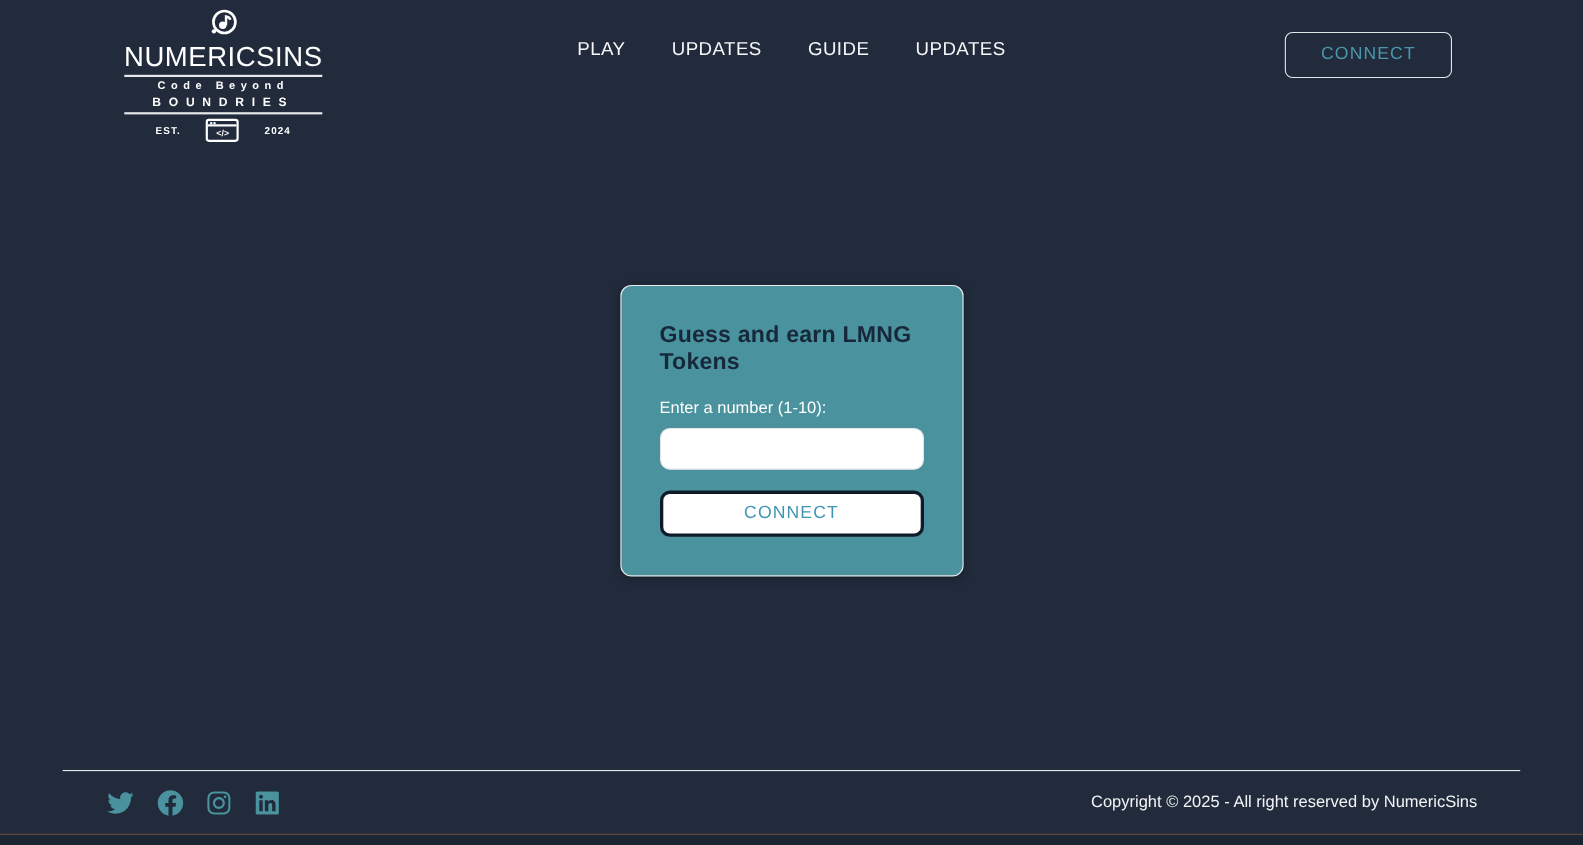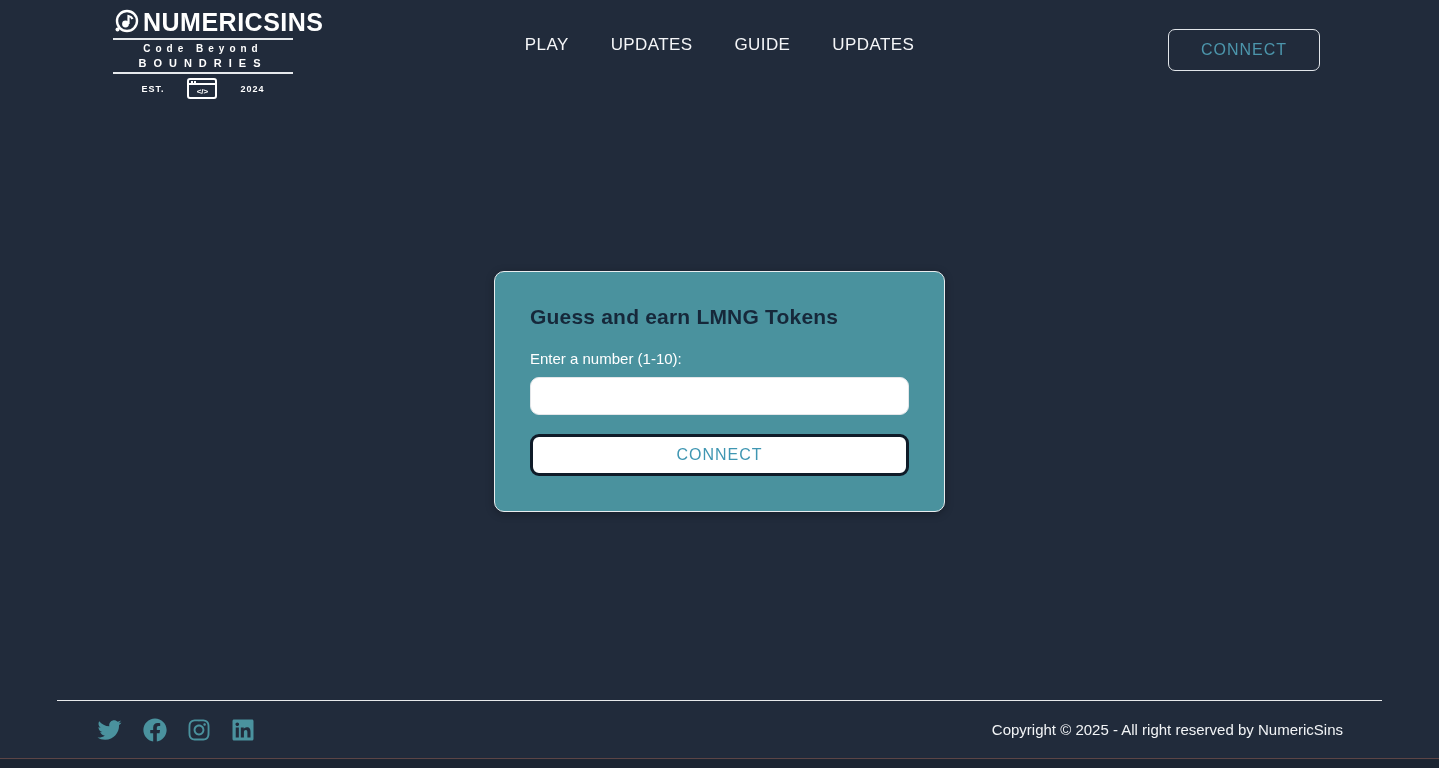--- a/index.html
+++ b/index.html
@@ -14,21 +14,21 @@
   *{box-sizing:border-box;margin:0;padding:0;}
   html,body{width:1439px;height:768px;overflow:hidden;}
   body{
     background:var(--bg);
     font-family:"Liberation Sans",sans-serif;
     display:flex;flex-direction:column;
   }
   
   .header{position:relative;height:100px;flex:0 0 auto;}
   .logo{position:absolute;left:113px;top:8px;width:180px;color:#fff;}
-  .logo-top{display:flex;align-items:center;gap:3px;font-size:25px;font-weight:700;letter-spacing:.5px;white-space:nowrap;}
+  .logo-top{display:flex;align-items:center;gap:3px;font-size:25px;font-weight:400;letter-spacing:.5px;white-space:nowrap;flex-direction:column;}
   .logo-icon svg{display:block;}
   .logo-rule{border:0;border-top:2px solid #E6E9EC;margin:1px 0 3px;}
   .logo-rule2{border:0;border-top:2px solid #E6E9EC;margin:3px 0 4px;}
   .tagline1{font-size:10px;font-weight:600;letter-spacing:5px;text-align:center;white-space:nowrap;}
   .tagline2{font-size:11px;font-weight:700;letter-spacing:7px;text-align:center;margin-top:3px;white-space:nowrap;}
   .est-row{display:flex;align-items:center;justify-content:center;gap:23px;font-size:9px;font-weight:700;letter-spacing:1px;}
   .window-icon{width:30px;height:21px;border:2px solid #fff;border-radius:3px;display:flex;flex-direction:column;}
   .window-bar{height:5px;border-bottom:2px solid #fff;display:flex;align-items:center;gap:1px;padding-left:2px;}
   .window-bar i{width:2px;height:2px;background:#fff;display:block;}
   .window-code{flex:1;display:flex;align-items:center;justify-content:center;font-size:8px;font-weight:700;letter-spacing:0;}
@@ -36,21 +36,21 @@
   .nav-item{color:#F5F6F8;font-size:17px;font-weight:500;letter-spacing:.4px;cursor:pointer;white-space:nowrap;}
   .connect-top{
     position:absolute;right:119px;top:29px;width:152px;height:42px;
     background:transparent;border:1px solid #E2E6EA;border-radius:7px;
     color:var(--accent);font-size:16px;letter-spacing:1px;
     font-family:"Liberation Sans",sans-serif;cursor:pointer;
   }
   
   .main{flex:1 1 auto;display:flex;align-items:center;justify-content:center;}
   .card{
-    width:451px;background:var(--card);
+    width:312px;background:var(--card);
     border:1px solid #E9EDEF;border-radius:10px;
     padding:33px 35px 35px;
     box-shadow:0 2px 8px rgba(0,0,0,.28);
     margin-top:-18px;
   }
   .card-title{font-size:21px;font-weight:700;color:var(--ink);letter-spacing:.2px;}
   .card-label{font-size:15px;color:#ffffff;margin-top:21px;}
   .card-input{
     display:block;width:100%;height:38px;margin-top:10px;
     border:1px solid #E3E6E9;border-radius:9px;background:#fff;

